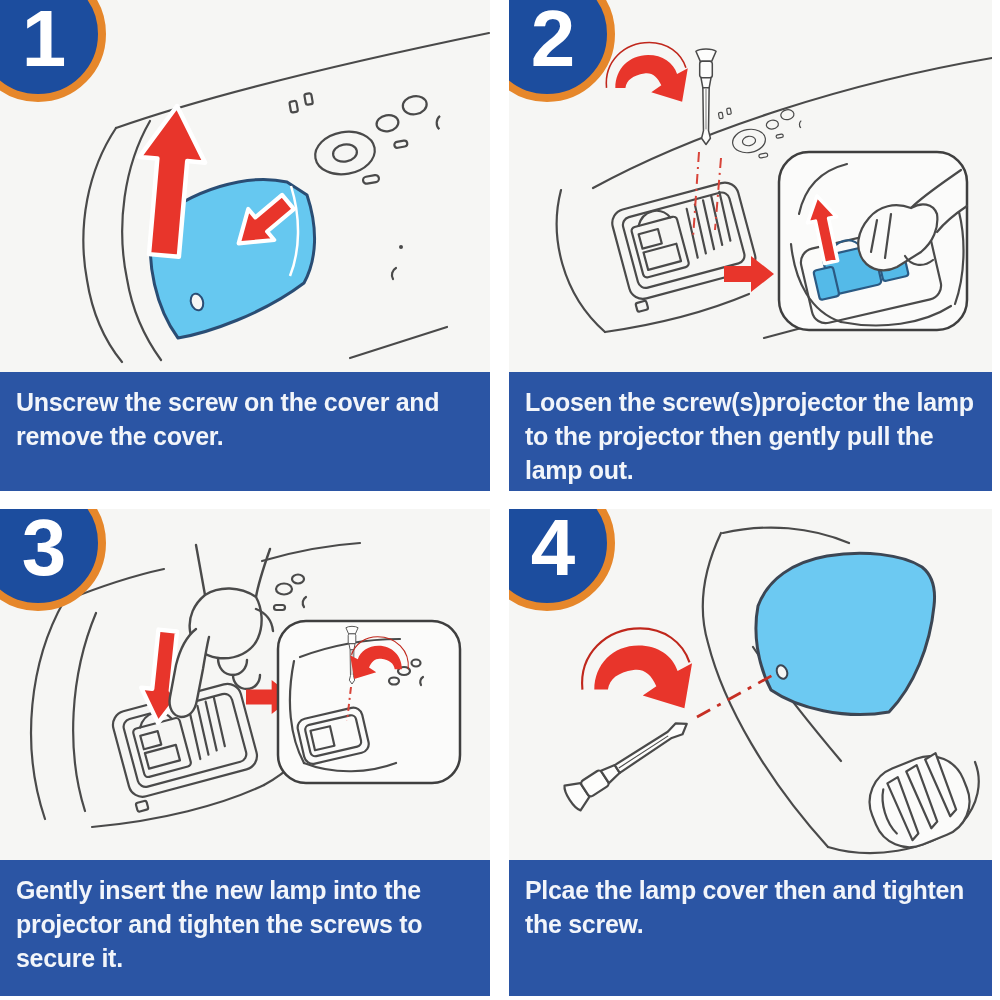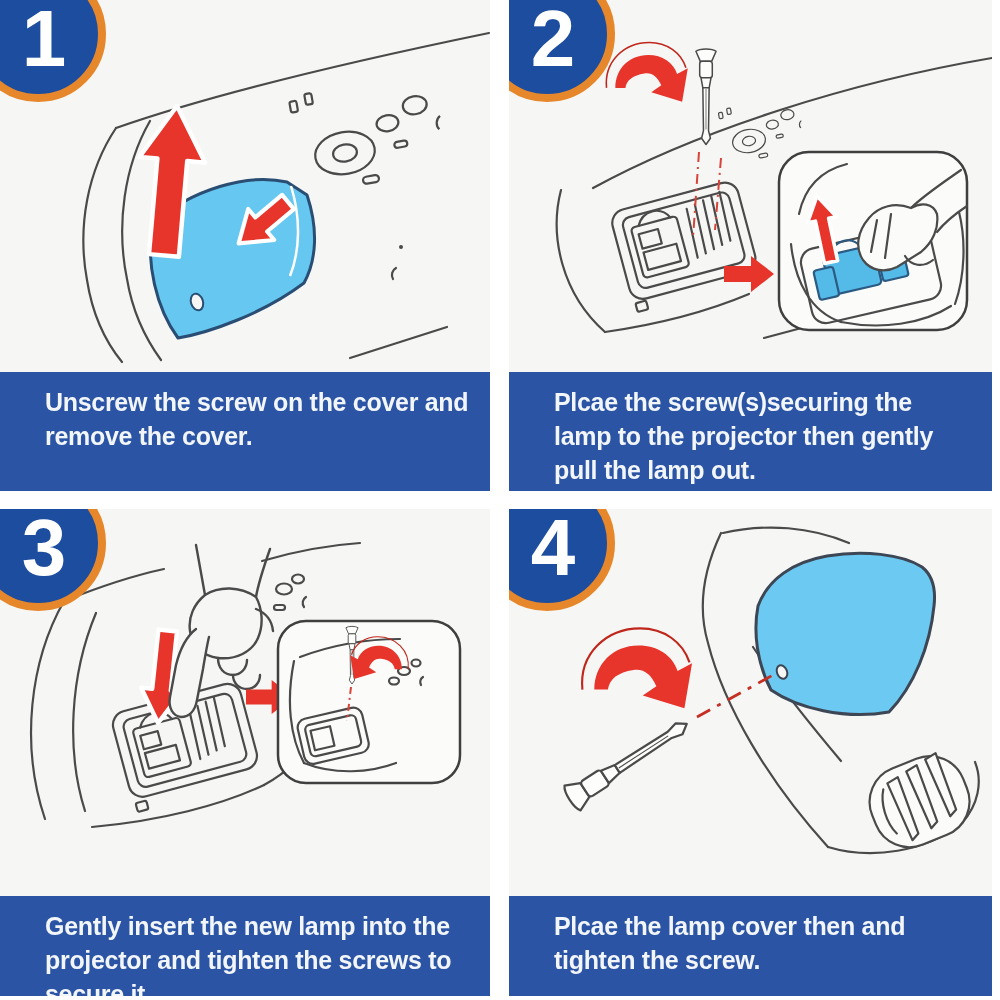--- a/index.html
+++ b/index.html
@@ -8,22 +8,22 @@
   .panel{position:absolute;background:#f6f6f4;overflow:hidden;}
   .panel.p1{left:0;top:0;width:490px;height:491px;}
   .panel.p2{left:509px;top:0;width:483px;height:491px;}
   .panel.p3{left:0;top:509px;width:490px;height:487px;}
   .panel.p4{left:509px;top:509px;width:483px;height:487px;}
   .illustration{position:absolute;left:0;top:0;right:0;bottom:119px;}
   .p3 .illustration,.p4 .illustration{bottom:120px;}
   .illustration svg{width:100%;height:100%;display:block;}
   .caption{position:absolute;left:0;right:0;bottom:0;height:119px;background:#2b55a4;
            color:#f2f5fa;font-weight:bold;font-size:25px;line-height:34px;
-           letter-spacing:-0.3px;padding:13px 18px 0 45px;box-sizing:border-box;}
-  .p3 .caption,.p4 .caption{height:100px;}
+           letter-spacing:-0.3px;padding:13px 18px 0 16px;box-sizing:border-box;}
+  .p3 .caption,.p4 .caption{height:136px;}
   .badge{position:absolute;left:-30px;top:-34px;width:120px;height:120px;border-radius:50%;
          background:#1c4d9e;border:8px solid #e6872b;display:flex;align-items:center;
          justify-content:center;z-index:5;}
   .badge span{color:#ffffff;font-size:80px;font-weight:bold;transform:translate(6px,5px);}
   .line{stroke:#4a4a4a;stroke-width:2.2;fill:none;stroke-linecap:round;stroke-linejoin:round;}
   .defs-holder{position:absolute;width:0;height:0;overflow:hidden;}
 </style>
 </head>
 <body>
 
@@ -133,21 +133,21 @@
             <path d="M458,206 C446,214 436,222 428,232" fill="none"></path>
             <path d="M402,208 C386,202 370,206 360,218 C348,232 346,248 354,260 C362,271 376,273 388,267 L412,252 C424,242 430,228 428,214 C424,203 412,202 402,208 Z"></path>
             <path d="M368,220 L362,252" fill="none"></path>
             <path d="M382,214 L376,258" fill="none"></path>
             <path d="M396,256 C402,266 414,268 424,260" fill="none"></path>
           </g>
           <use href="#arrow-up" transform="translate(308,196) rotate(-12) scale(0.45)" fill="#e8352b" stroke="#ffffff" stroke-width="8" stroke-linejoin="round"></use>
         </g>
       </svg>
     </div>
-    <div class="caption">Plcae the screw(s)securing the lamp to the projector then gently pull the lamp out.</div>
+    <div class="caption">Loosen the screw(s)projector the lamp to the projector then gently pull the lamp out.</div>
     <div class="badge">
         <span>2</span>
       </div>
   </div>
 
   <div class="panel p3">
     <div class="illustration">
       <svg viewBox="0 0 490 367" preserveAspectRatio="none">
         <g class="line">
           <path d="M64,92 C30,152 20,236 45,310"></path>

